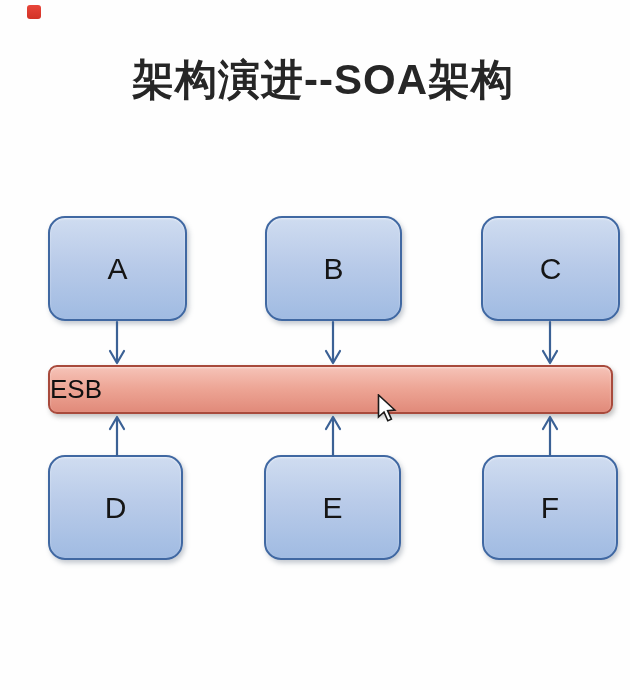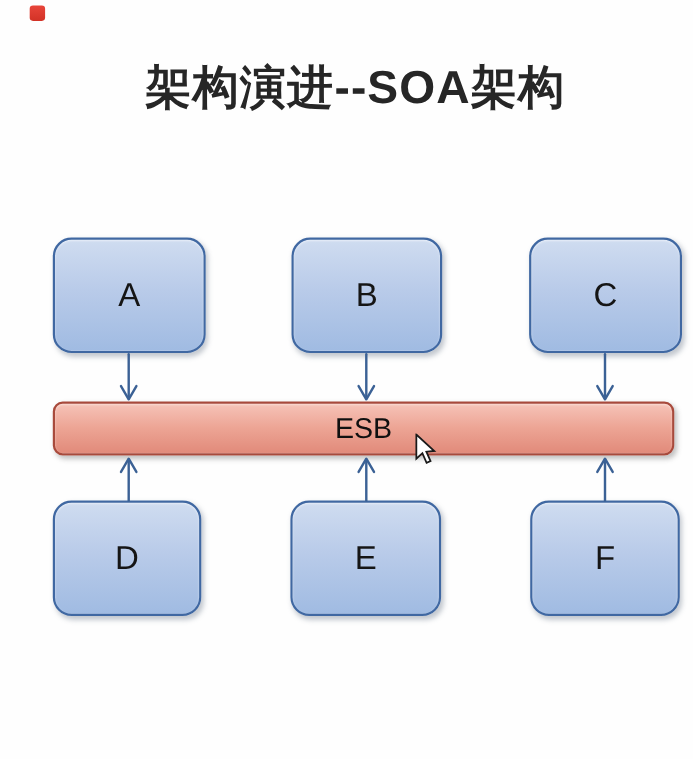--- a/index.html
+++ b/index.html
@@ -52,21 +52,20 @@
     position: absolute;
     left: 48px; top: 365px;
     width: 565px; height: 49px;
     box-sizing: border-box;
     border: 2px solid var(--bus-border);
     border-radius: 9px;
     background: linear-gradient(180deg, var(--bus-fill-top) 0%, #eda595 48%, var(--bus-fill-bottom) 100%);
     box-shadow: 2px 3px 5px rgba(120,120,120,0.45), inset 0 1px 2px rgba(255,255,255,0.5);
     display: flex;
     align-items: center;
-    justify-content: center;
   }
   .bus span {
     font-size: 26px;
     color: #101010;
   }
   .connectors, .cursor {
     position: absolute;
     left: 0; top: 0;
     pointer-events: none;
   }

